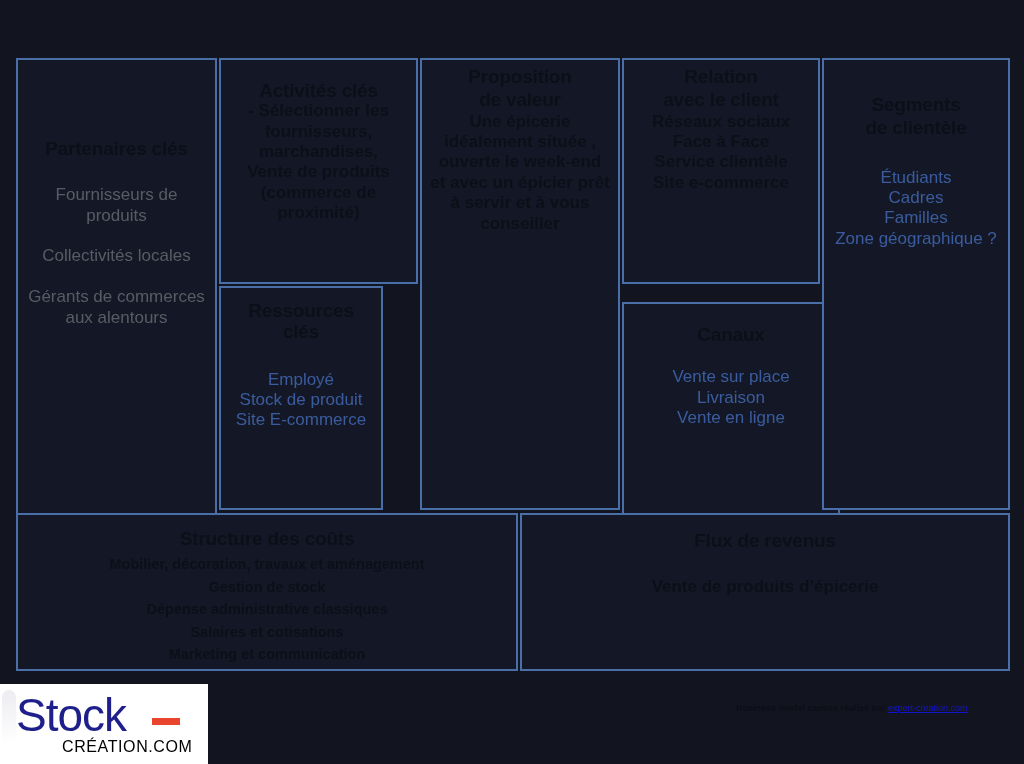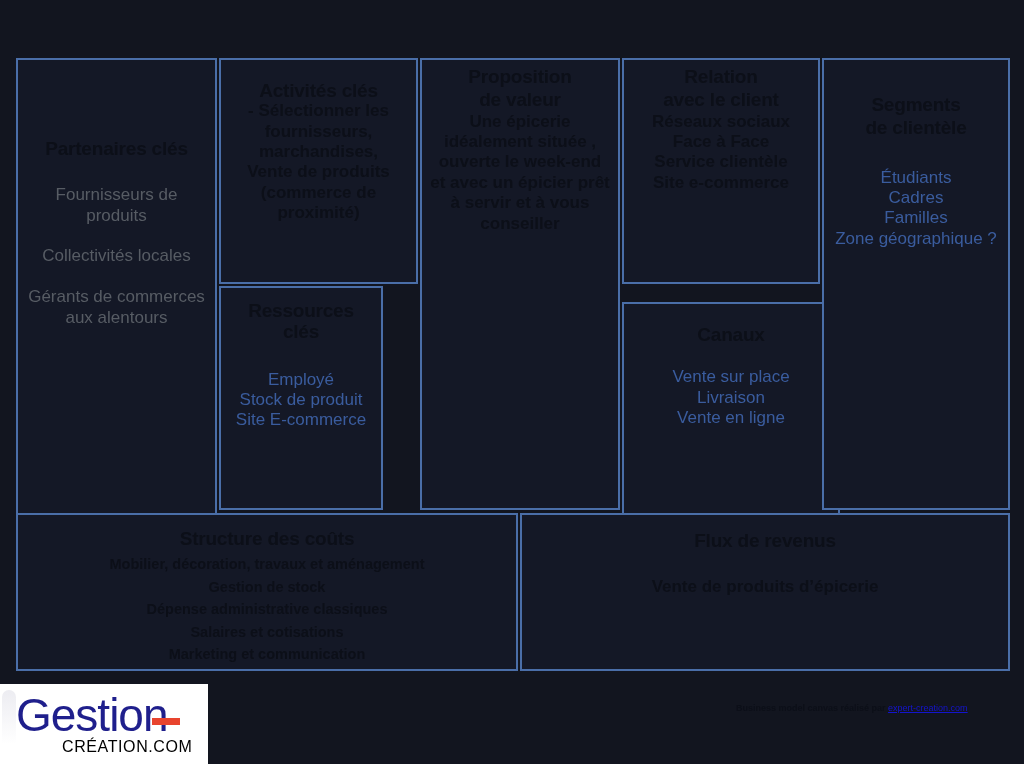--- a/index.html
+++ b/index.html
@@ -248,18 +248,18 @@
     <div class="cell-inner">
       <div class="cell-title txt-dark" style="white-space: pre-line;">Flux de revenus</div>
       <div class="cell-body txt-dark">Vente de produits d’épicerie</div>
     </div>
   </div>
 
 </div>
 
 <div id="logo-box">
   <div id="logo-flame"></div>
-  <div id="logo-word">Gestion</div>
+  <div id="logo-word">Stock</div>
   <div id="logo-dash"></div>
   <div id="logo-sub">CRÉATION.COM</div>
 </div>
 
 <div id="footer-credit"><span>Business model canvas réalisé par </span><a href="#" id="footer-link">expert-creation.com</a></div>
 
 </body></html>

